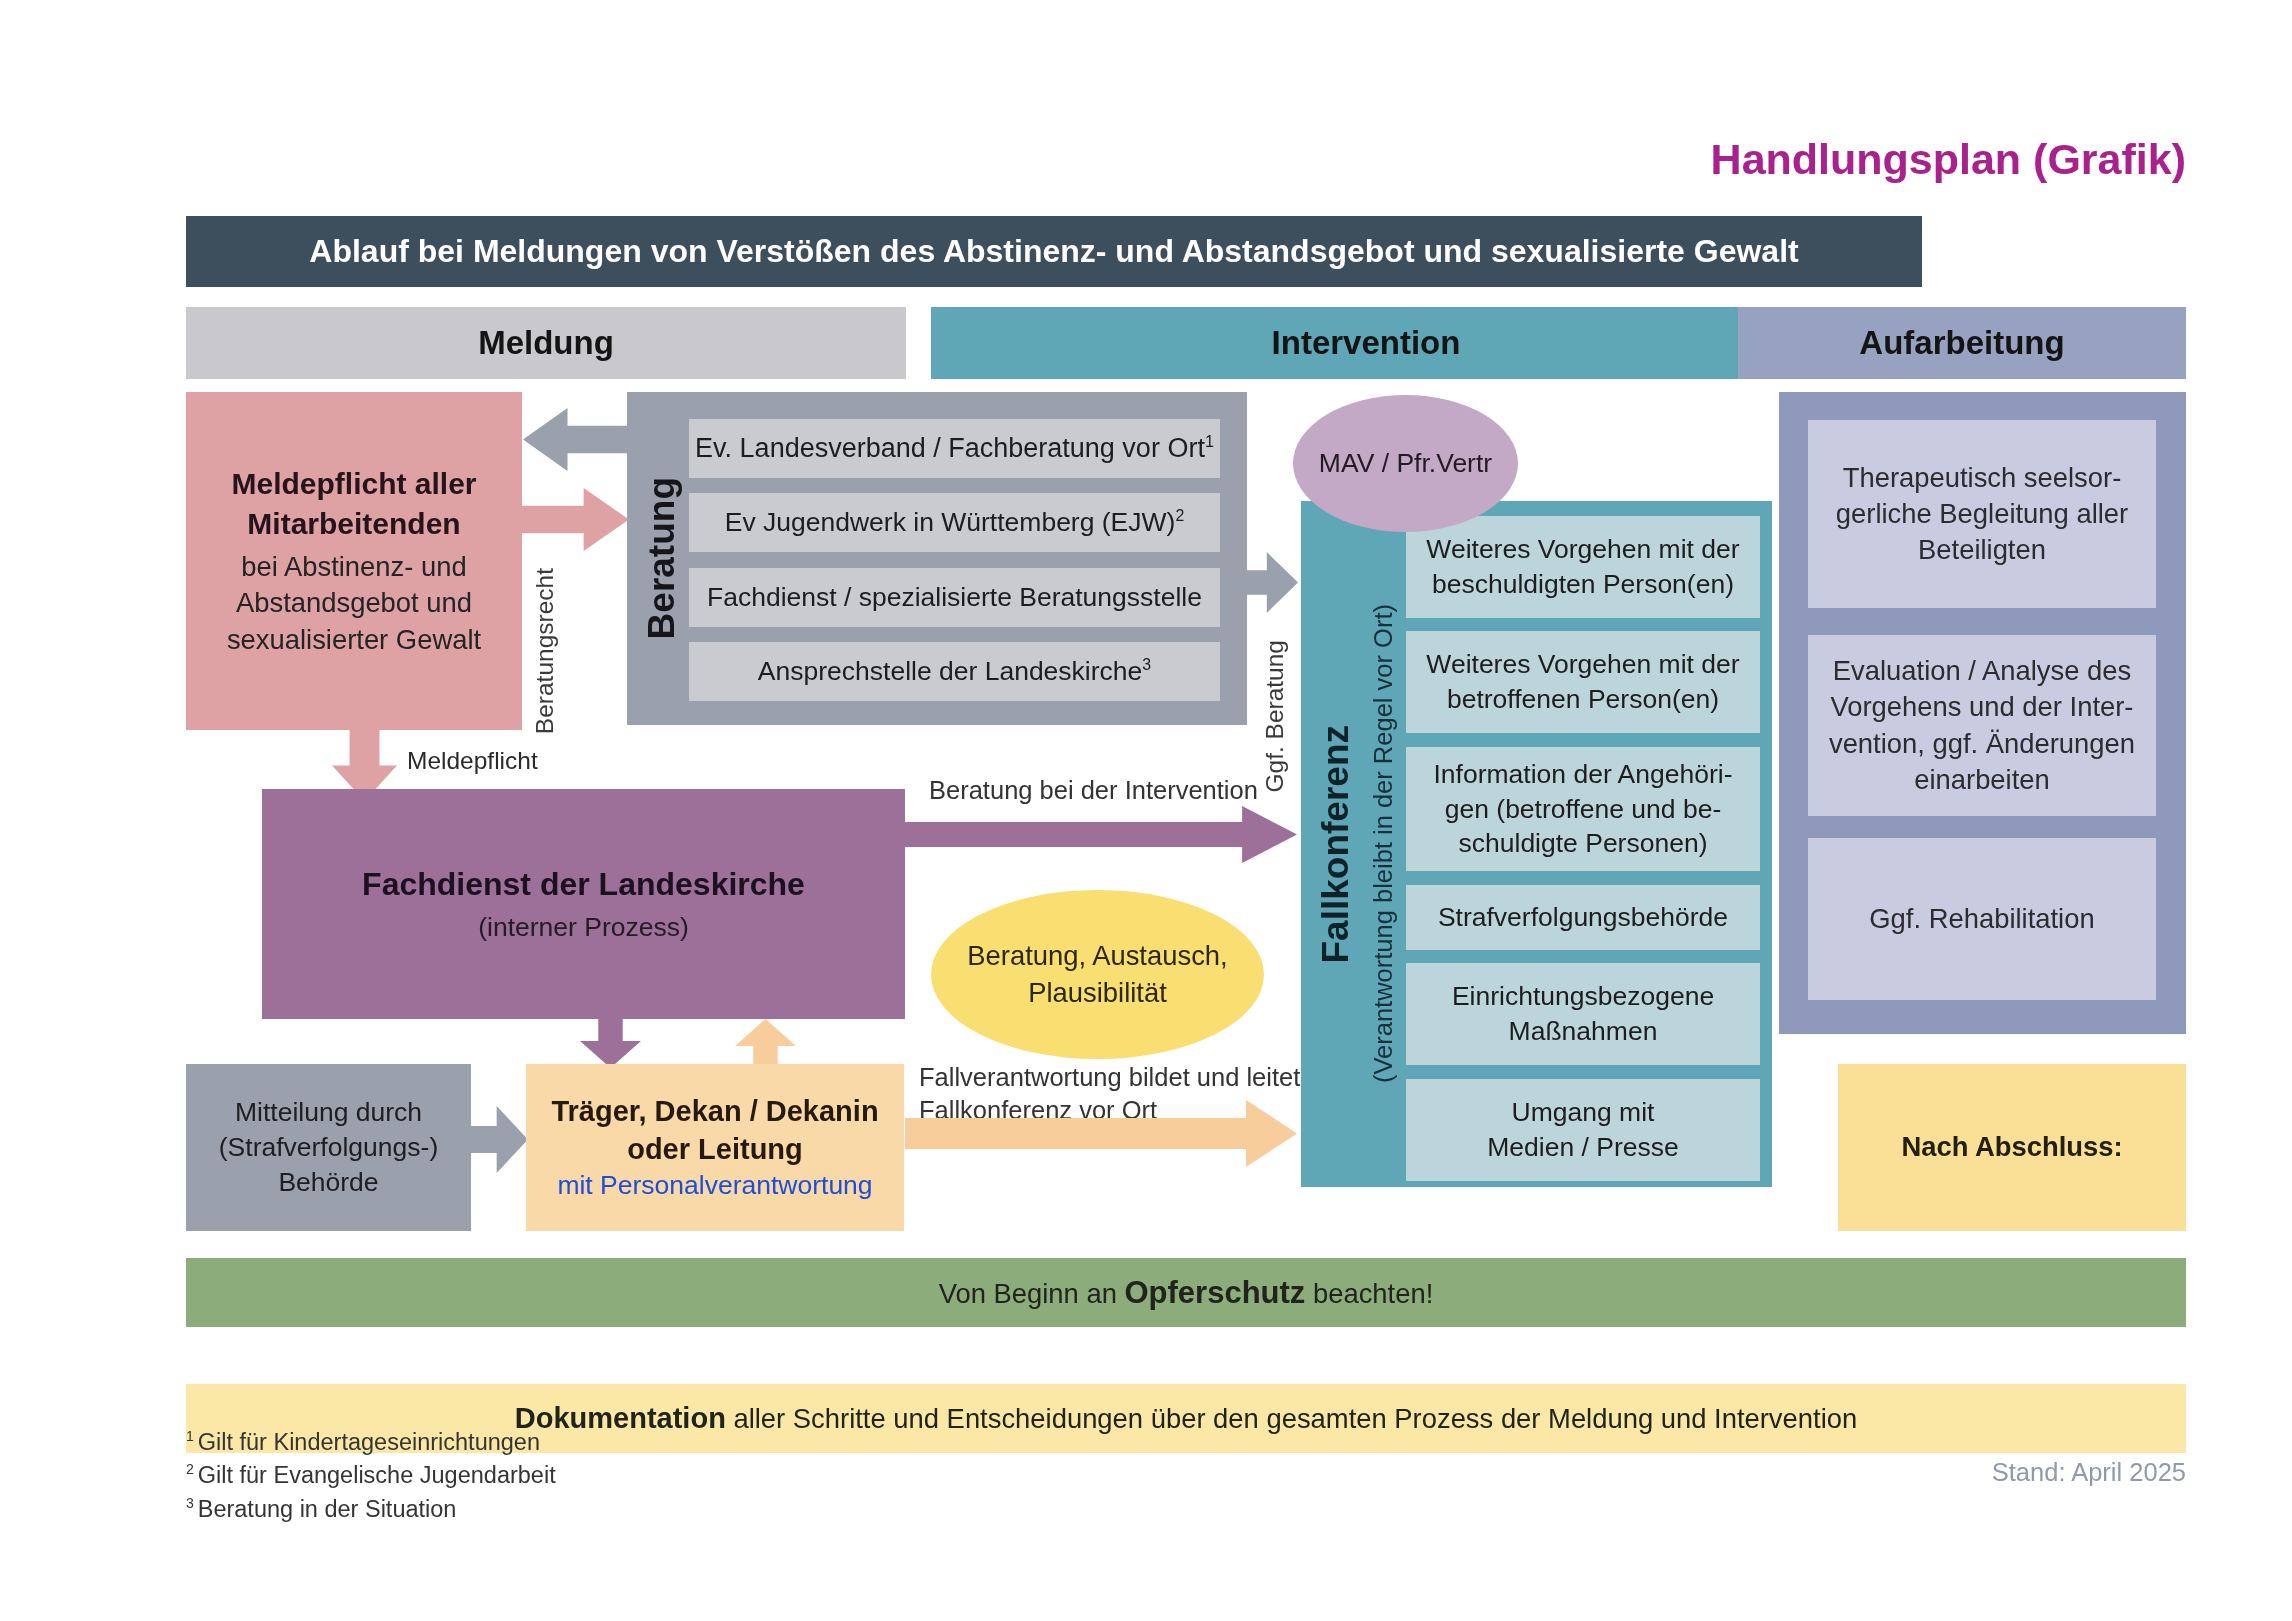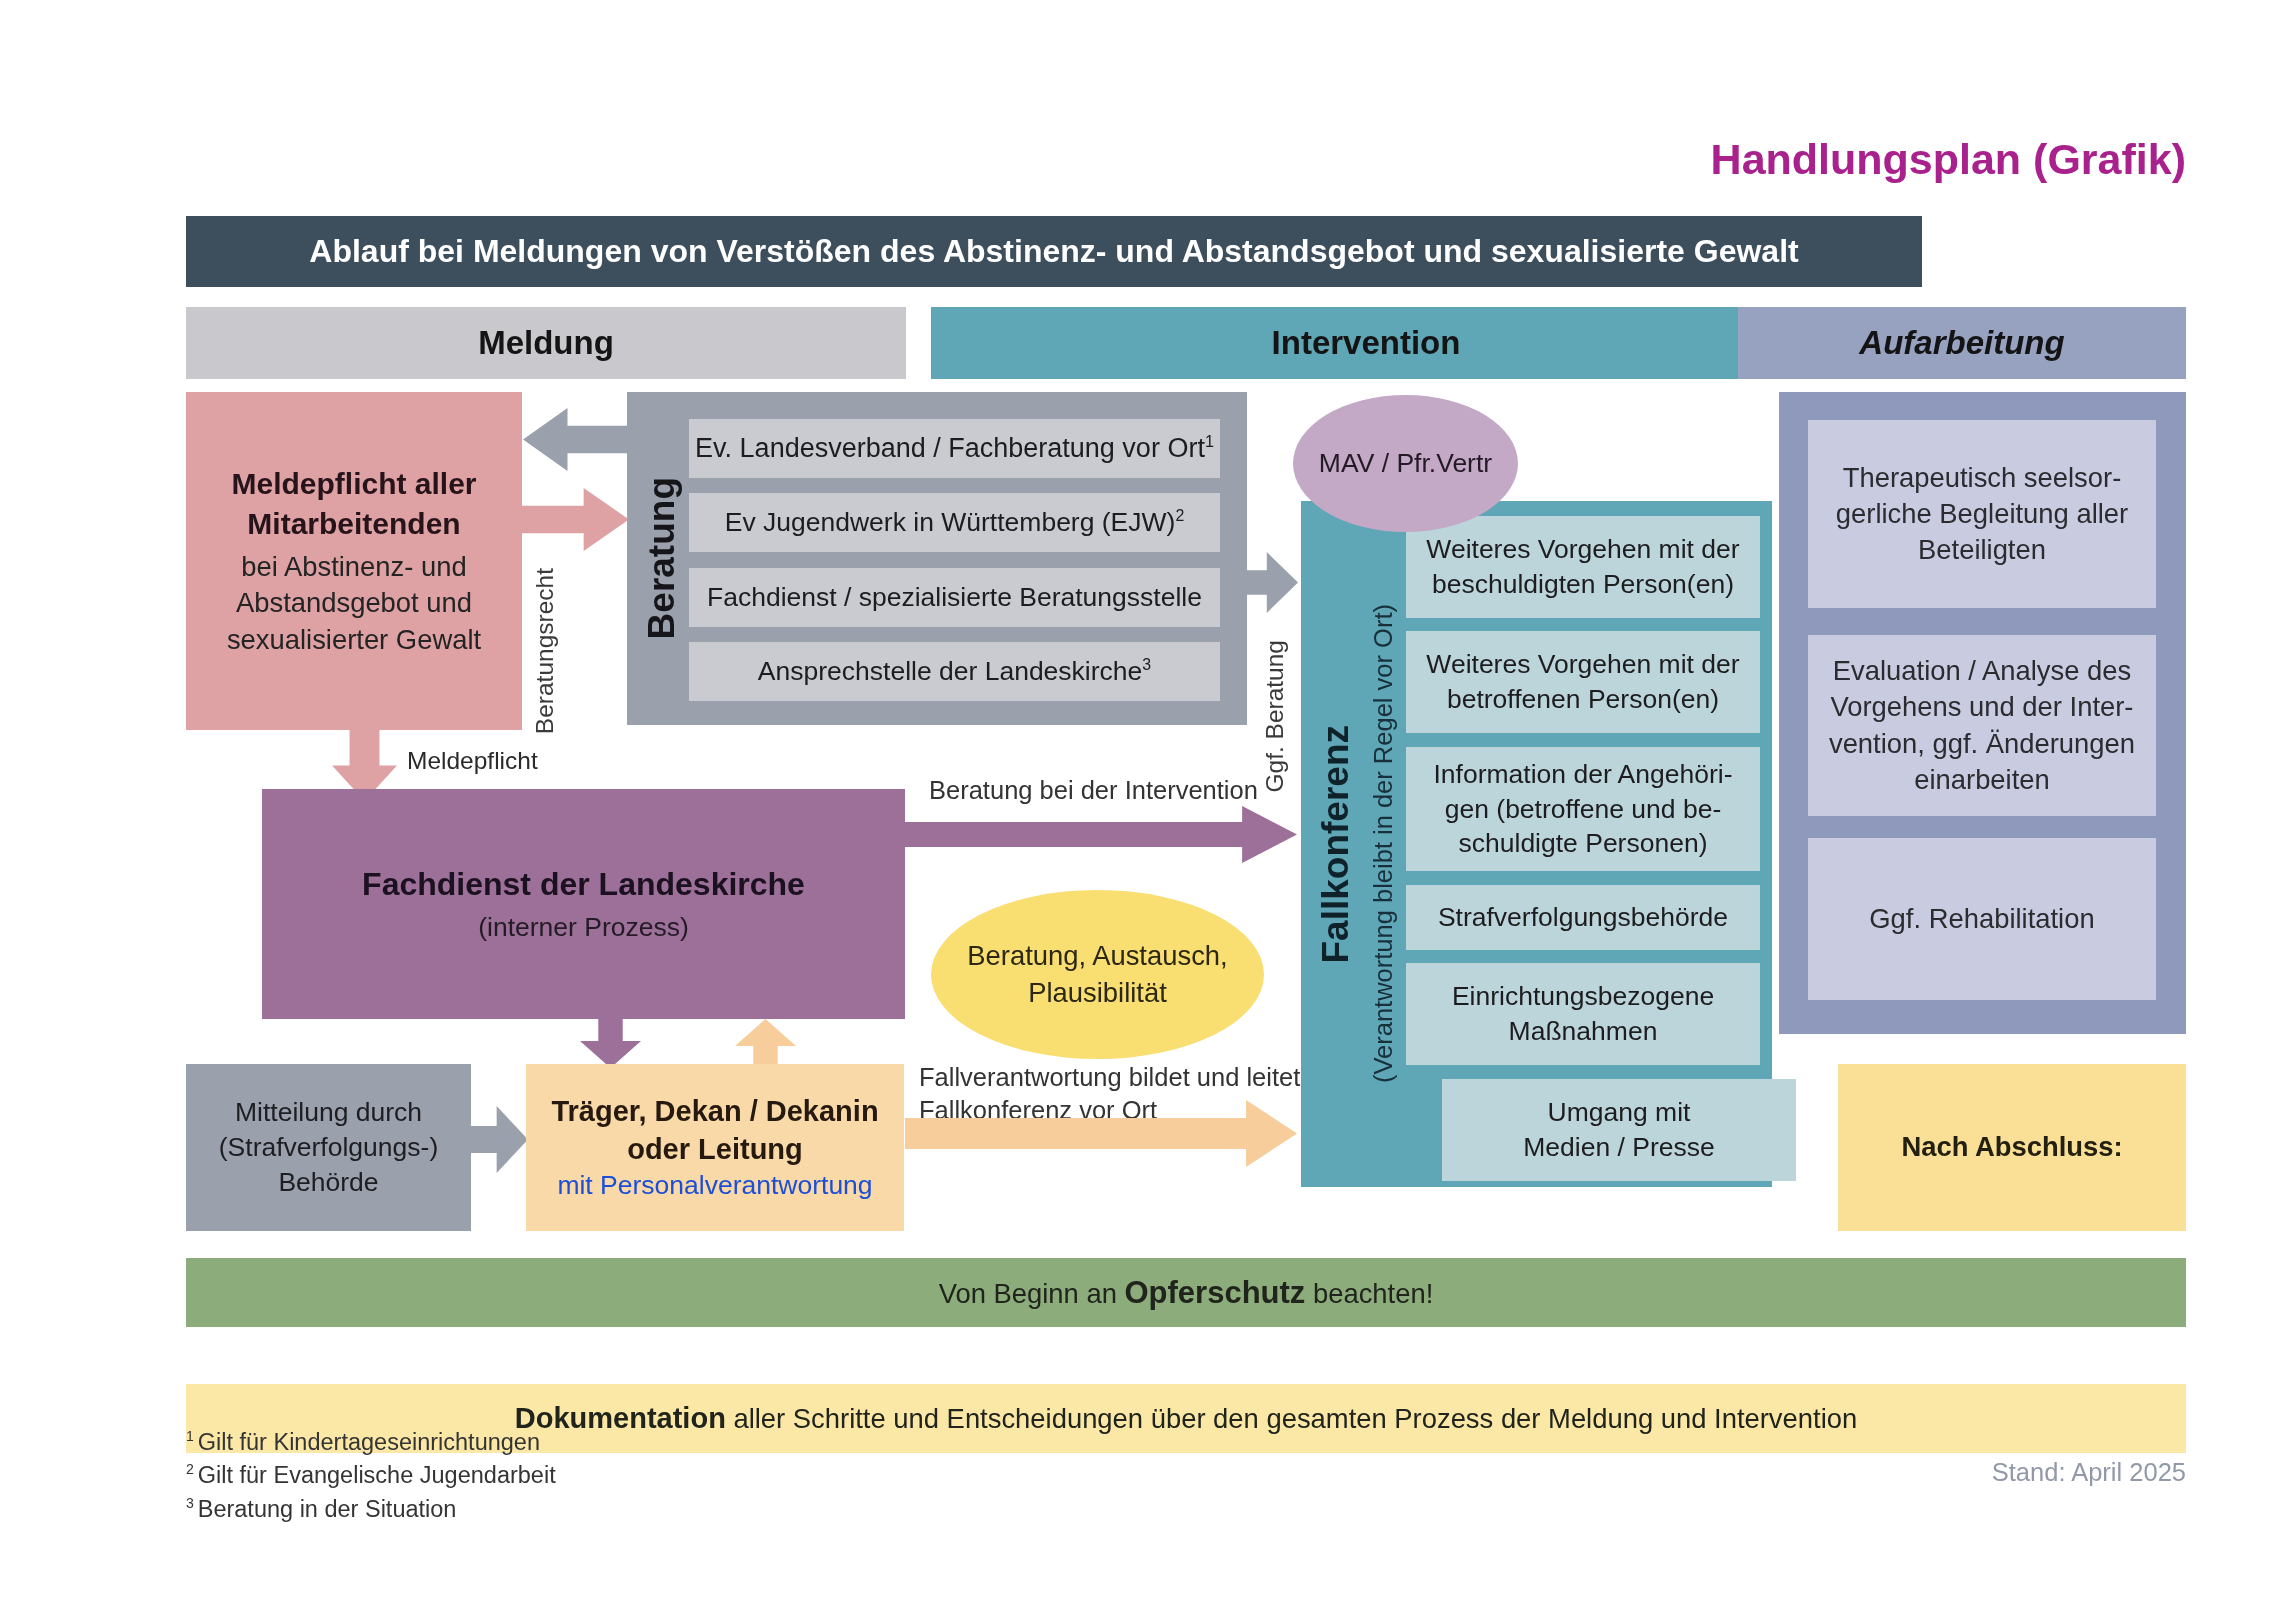--- a/index.html
+++ b/index.html
@@ -23,21 +23,21 @@
 <body>
 
 <div class="canvas">
 
   <div class="abs" style="left:1470px;top:135px;width:716px;text-align:right;font-size:43px;font-weight:bold;color:#A8218C;">Handlungsplan (Grafik)</div>
 
   <div class="box" style="left:186px;top:216px;width:1736px;height:71px;background:#3D4E5C;color:#ffffff;font-size:32px;font-weight:bold;">Ablauf bei Meldungen von Verstößen des Abstinenz- und Abstandsgebot und sexualisierte Gewalt</div>
 
   <div class="hdr" style="left:186px;top:307px;width:720px;height:72px;background:#C8C8CD;">Meldung</div>
   <div class="hdr" style="left:931px;top:307px;width:782px;height:72px;background:#5FA6B6;padding-left:44px;">Intervention</div>
-  <div class="hdr" style="left:1738px;top:307px;width:448px;height:72px;background:#97A2C1;font-style:italic;">Aufarbeitung</div>
+  <div class="hdr" style="left:1738px;top:307px;width:448px;height:72px;background:#97A2C1;">Aufarbeitung</div>
 
   <div class="box" style="left:186px;top:392px;width:336px;height:338px;background:#DEA2A5;padding-top:0;">
     <div class="ml" style="font-size:30px;font-weight:bold;color:#26141a;">Meldepflicht aller
 Mitarbeitenden</div>
     <div class="ml" style="font-size:27.4px;margin-top:5.9px;color:#242424;">bei Abstinenz- und
 Abstandsgebot und
 sexualisierter Gewalt</div>
   </div>
 
   <div class="arr" style="left:523px;top:408px;width:106px;height:63px;background:#9AA0AC;
@@ -122,21 +122,21 @@
   <div class="box ml" style="left:1406px;top:516px;width:354px;height:102px;background:#BCD5DB;font-size:26.5px;">Weiteres Vorgehen mit der
 beschuldigten Person(en)</div>
   <div class="box ml" style="left:1406px;top:631px;width:354px;height:102px;background:#BCD5DB;font-size:26.5px;">Weiteres Vorgehen mit der
 betroffenen Person(en)</div>
   <div class="box ml" style="left:1406px;top:747px;width:354px;height:124px;background:#BCD5DB;font-size:26.5px;">Information der Angehöri-
 gen (betroffene und be-
 schuldigte Personen)</div>
   <div class="box ml" style="left:1406px;top:885px;width:354px;height:65px;background:#BCD5DB;font-size:26.5px;">Strafverfolgungsbehörde</div>
   <div class="box ml" style="left:1406px;top:963px;width:354px;height:102px;background:#BCD5DB;font-size:26.5px;">Einrichtungsbezogene
 Maßnahmen</div>
-  <div class="box ml" style="left:1406px;top:1079px;width:354px;height:102px;background:#BCD5DB;font-size:26.5px;margin-left:36px;">Umgang mit
+  <div class="box ml" style="left:1406px;top:1079px;width:354px;height:102px;background:#BCD5DB;font-size:26.5px;">Umgang mit
 Medien / Presse</div>
 
   <div class="box" style="left:1293px;top:395px;width:225px;height:137px;background:#C3A9C6;border-radius:50%;font-size:26.5px;color:#241a26;z-index:5;">MAV / Pfr.Vertr</div>
 
   <div class="abs" style="left:1779px;top:392px;width:407px;height:642px;background:#8F99BC;"></div>
   <div class="box ml" style="left:1808px;top:420px;width:348px;height:188px;background:#C9CCE0;font-size:27.4px;color:#2b2b30;">Therapeutisch seelsor-
 gerliche Begleitung aller
 Beteiligten</div>
   <div class="box ml" style="left:1808px;top:635px;width:348px;height:181px;background:#C9CCE0;font-size:27.4px;color:#2b2b30;">Evaluation / Analyse des
 Vorgehens und der Inter-

